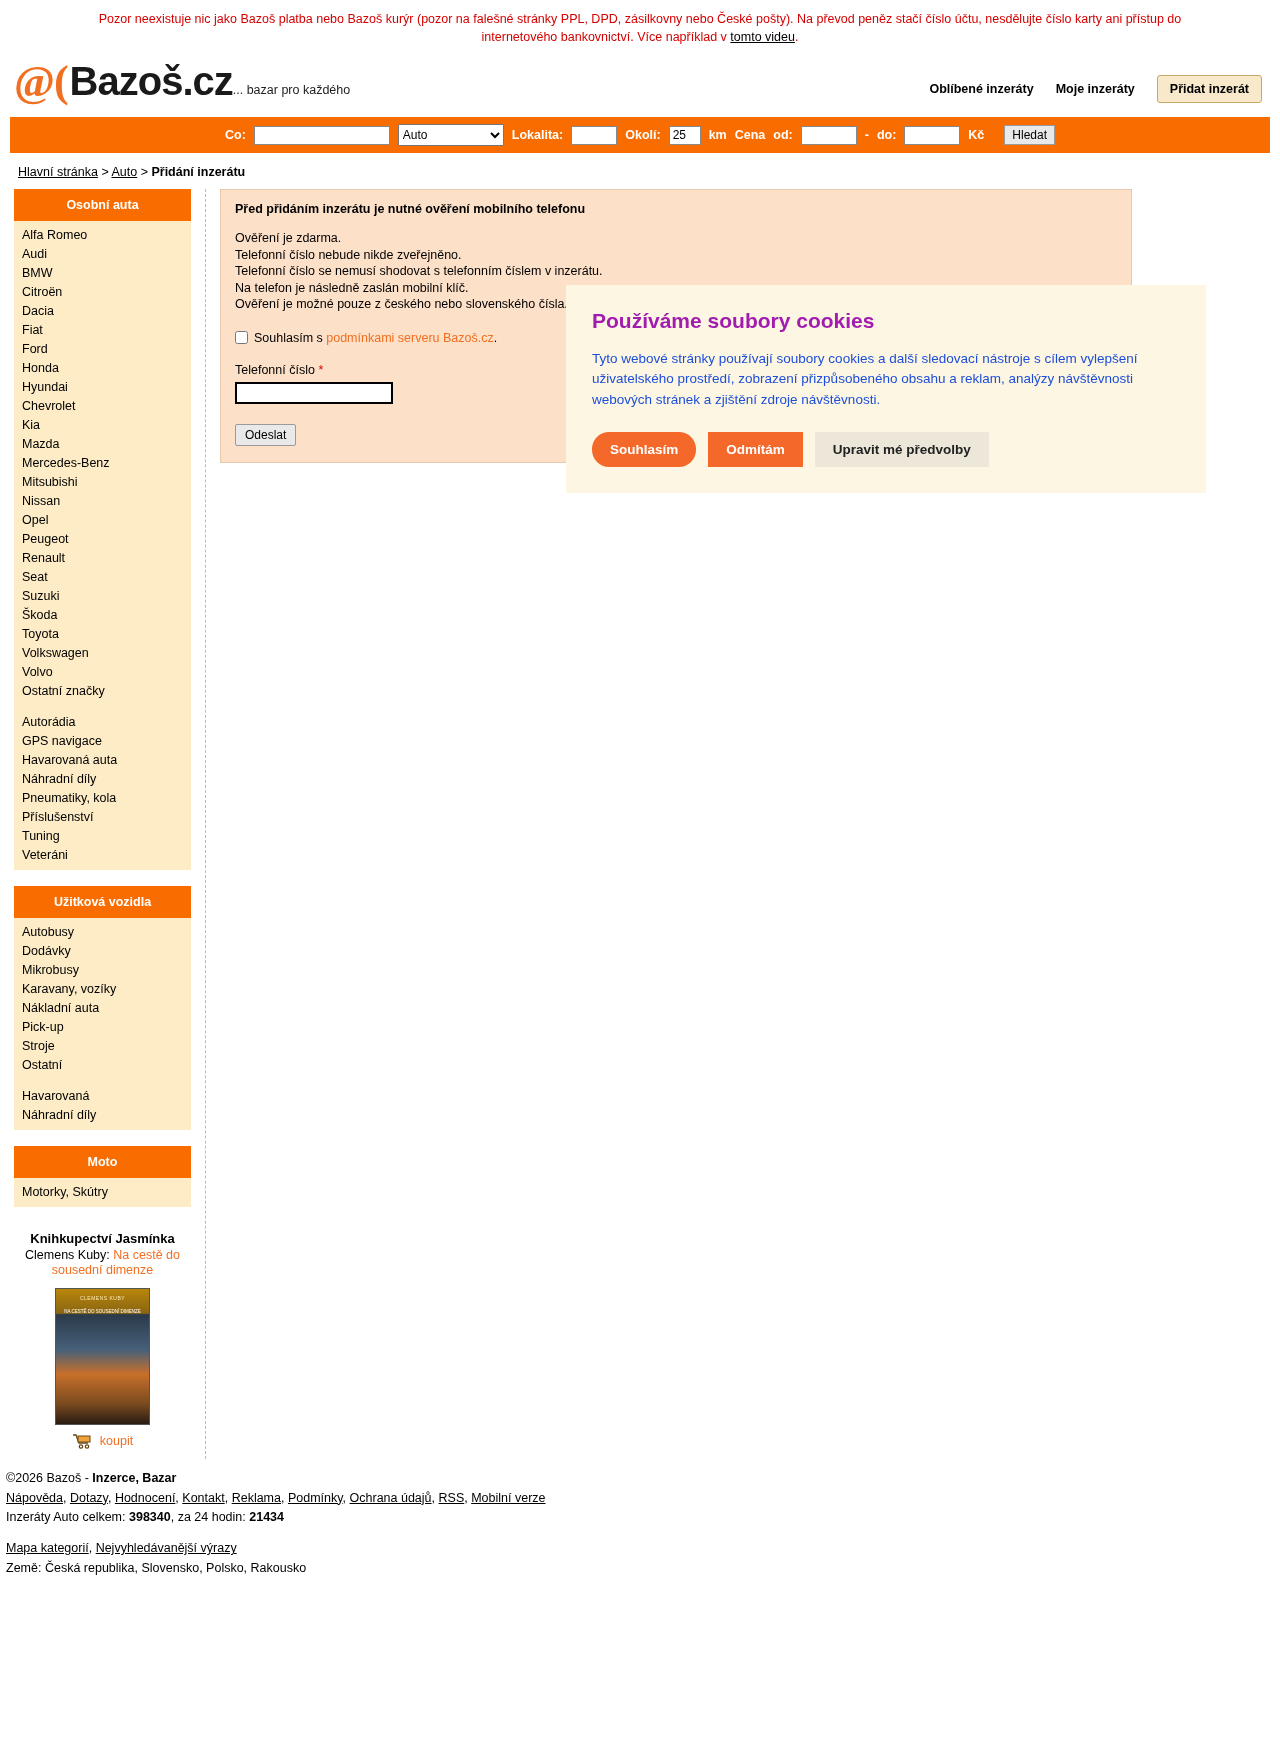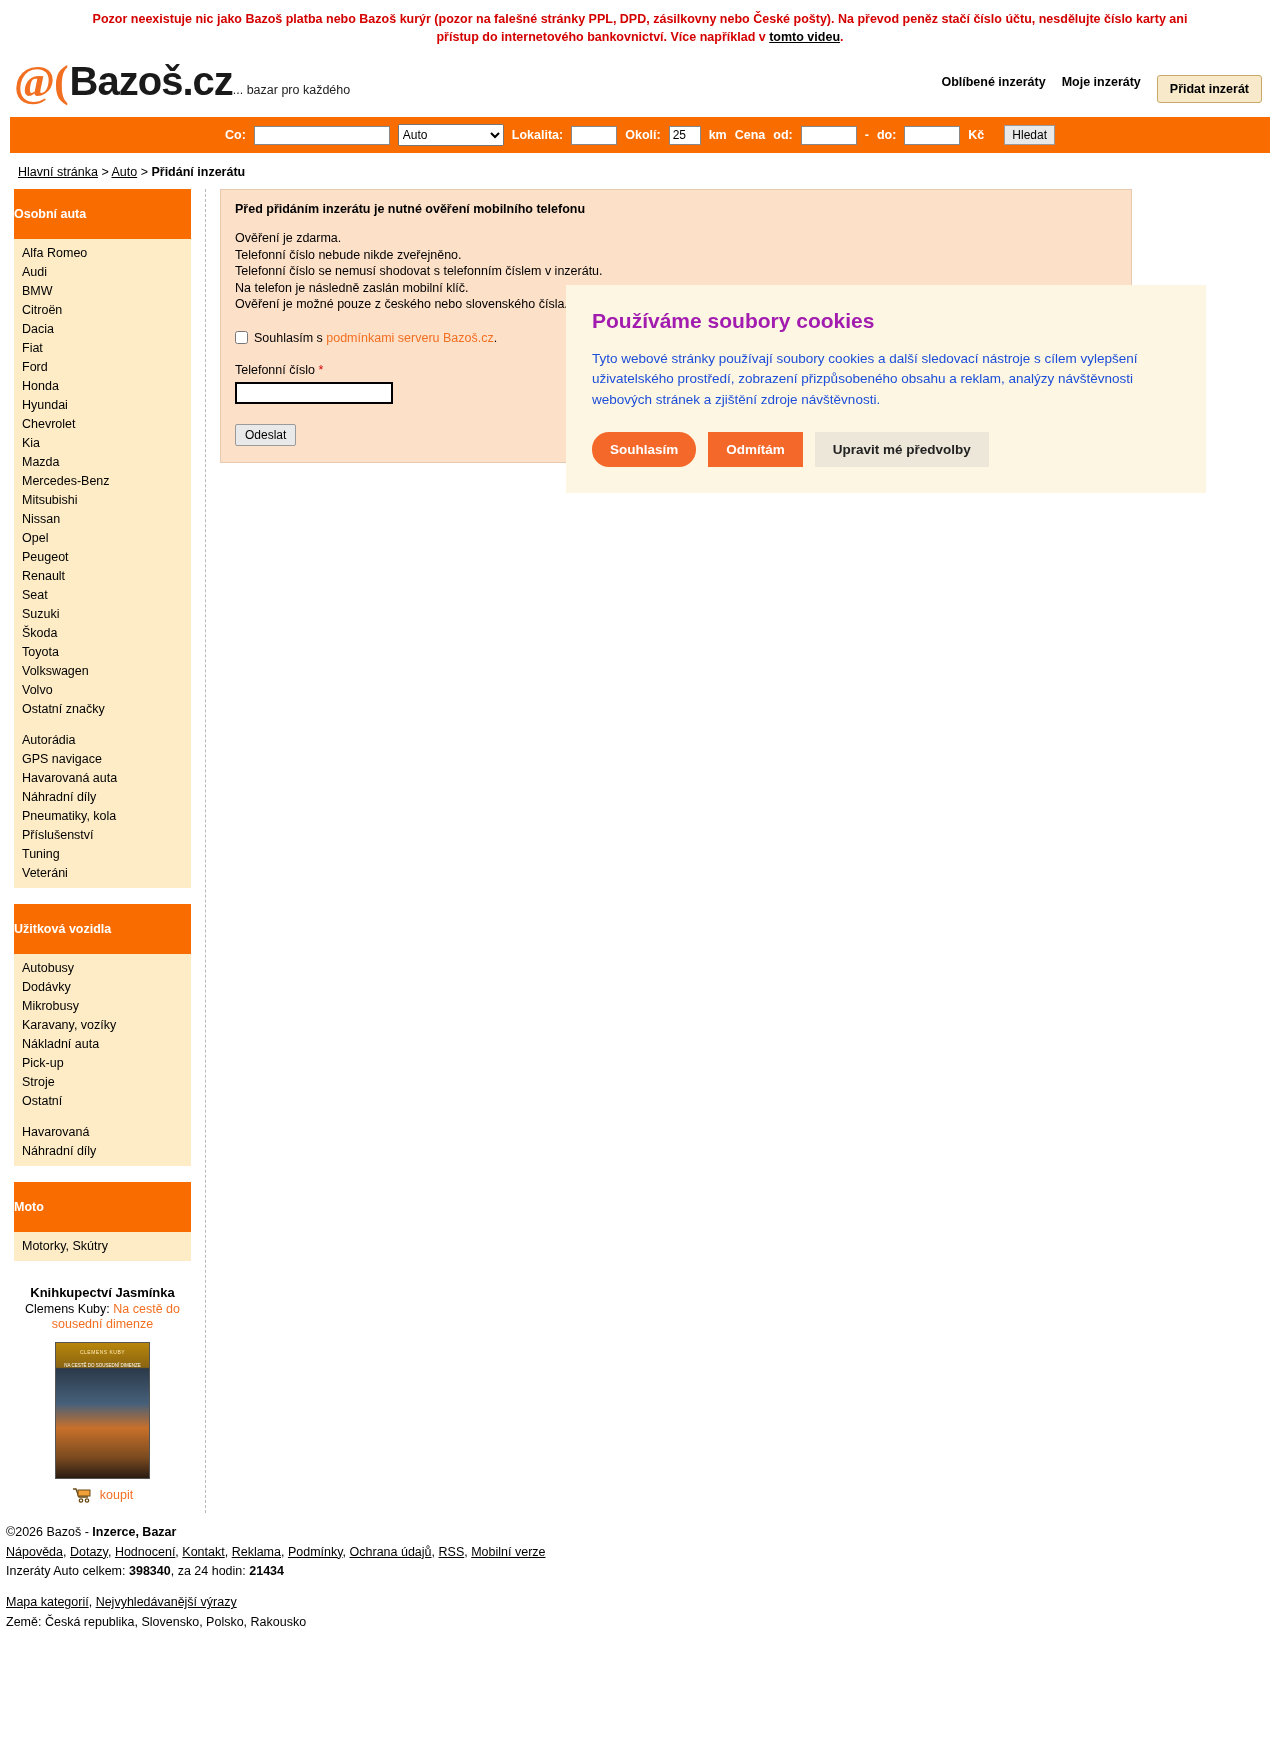--- a/index.html
+++ b/index.html
@@ -8,21 +8,21 @@
     background: #ffffff;
     font-family: "Liberation Sans", sans-serif;
     font-size: 13px;
     color: #000000;
   }
   body { width: 1280px; position: relative; }
 
   
   .warning {
     color: #d40000;
-    font-weight: bold;
+    font-weight: normal;
     font-size: 12.5px;
     text-align: center;
     line-height: 1.45;
     padding: 10px 80px 6px 80px;
   }
   .warning a { color: #000; text-decoration: underline; }
 
   
   .header {
     display: flex;
@@ -48,21 +48,22 @@
   .logo .cz { color: #1a1a1a; }
   .slogan {
     font-size: 12.5px;
     color: #222;
     margin-left: 0;
     padding-top: 16px;
   }
   .header-right {
     margin-left: auto;
     display: flex;
-    gap: 16px;
+    align-items: center;
+    gap: 22px;
     padding-top: 14px;
   }
   .header-link {
     font-size: 12.5px;
     font-weight: bold;
     color: #000;
     text-decoration: none;
     cursor: pointer;
   }
   .btn-add {
@@ -138,22 +139,22 @@
   }
   .content { flex: 1; padding-left: 14px; position: relative; }
 
   
   .cat-box { margin-bottom: 16px; background: #fdecc6; }
   .cat-title {
     background: #f96d00;
     color: #fff;
     font-weight: bold;
     font-size: 12.5px;
-    text-align: left;
-    padding: 18px 0;
+    text-align: center;
+    padding: 9px 0;
   }
   .cat-list { list-style: none; margin: 0; padding: 4px 0 6px 0; }
   .cat-list li { padding: 2px 0 2px 8px; }
   .cat-list li a {
     color: #000;
     text-decoration: none;
     font-size: 12.5px;
     cursor: pointer;
   }
   .cat-list li.gap { height: 12px; padding: 0; }

